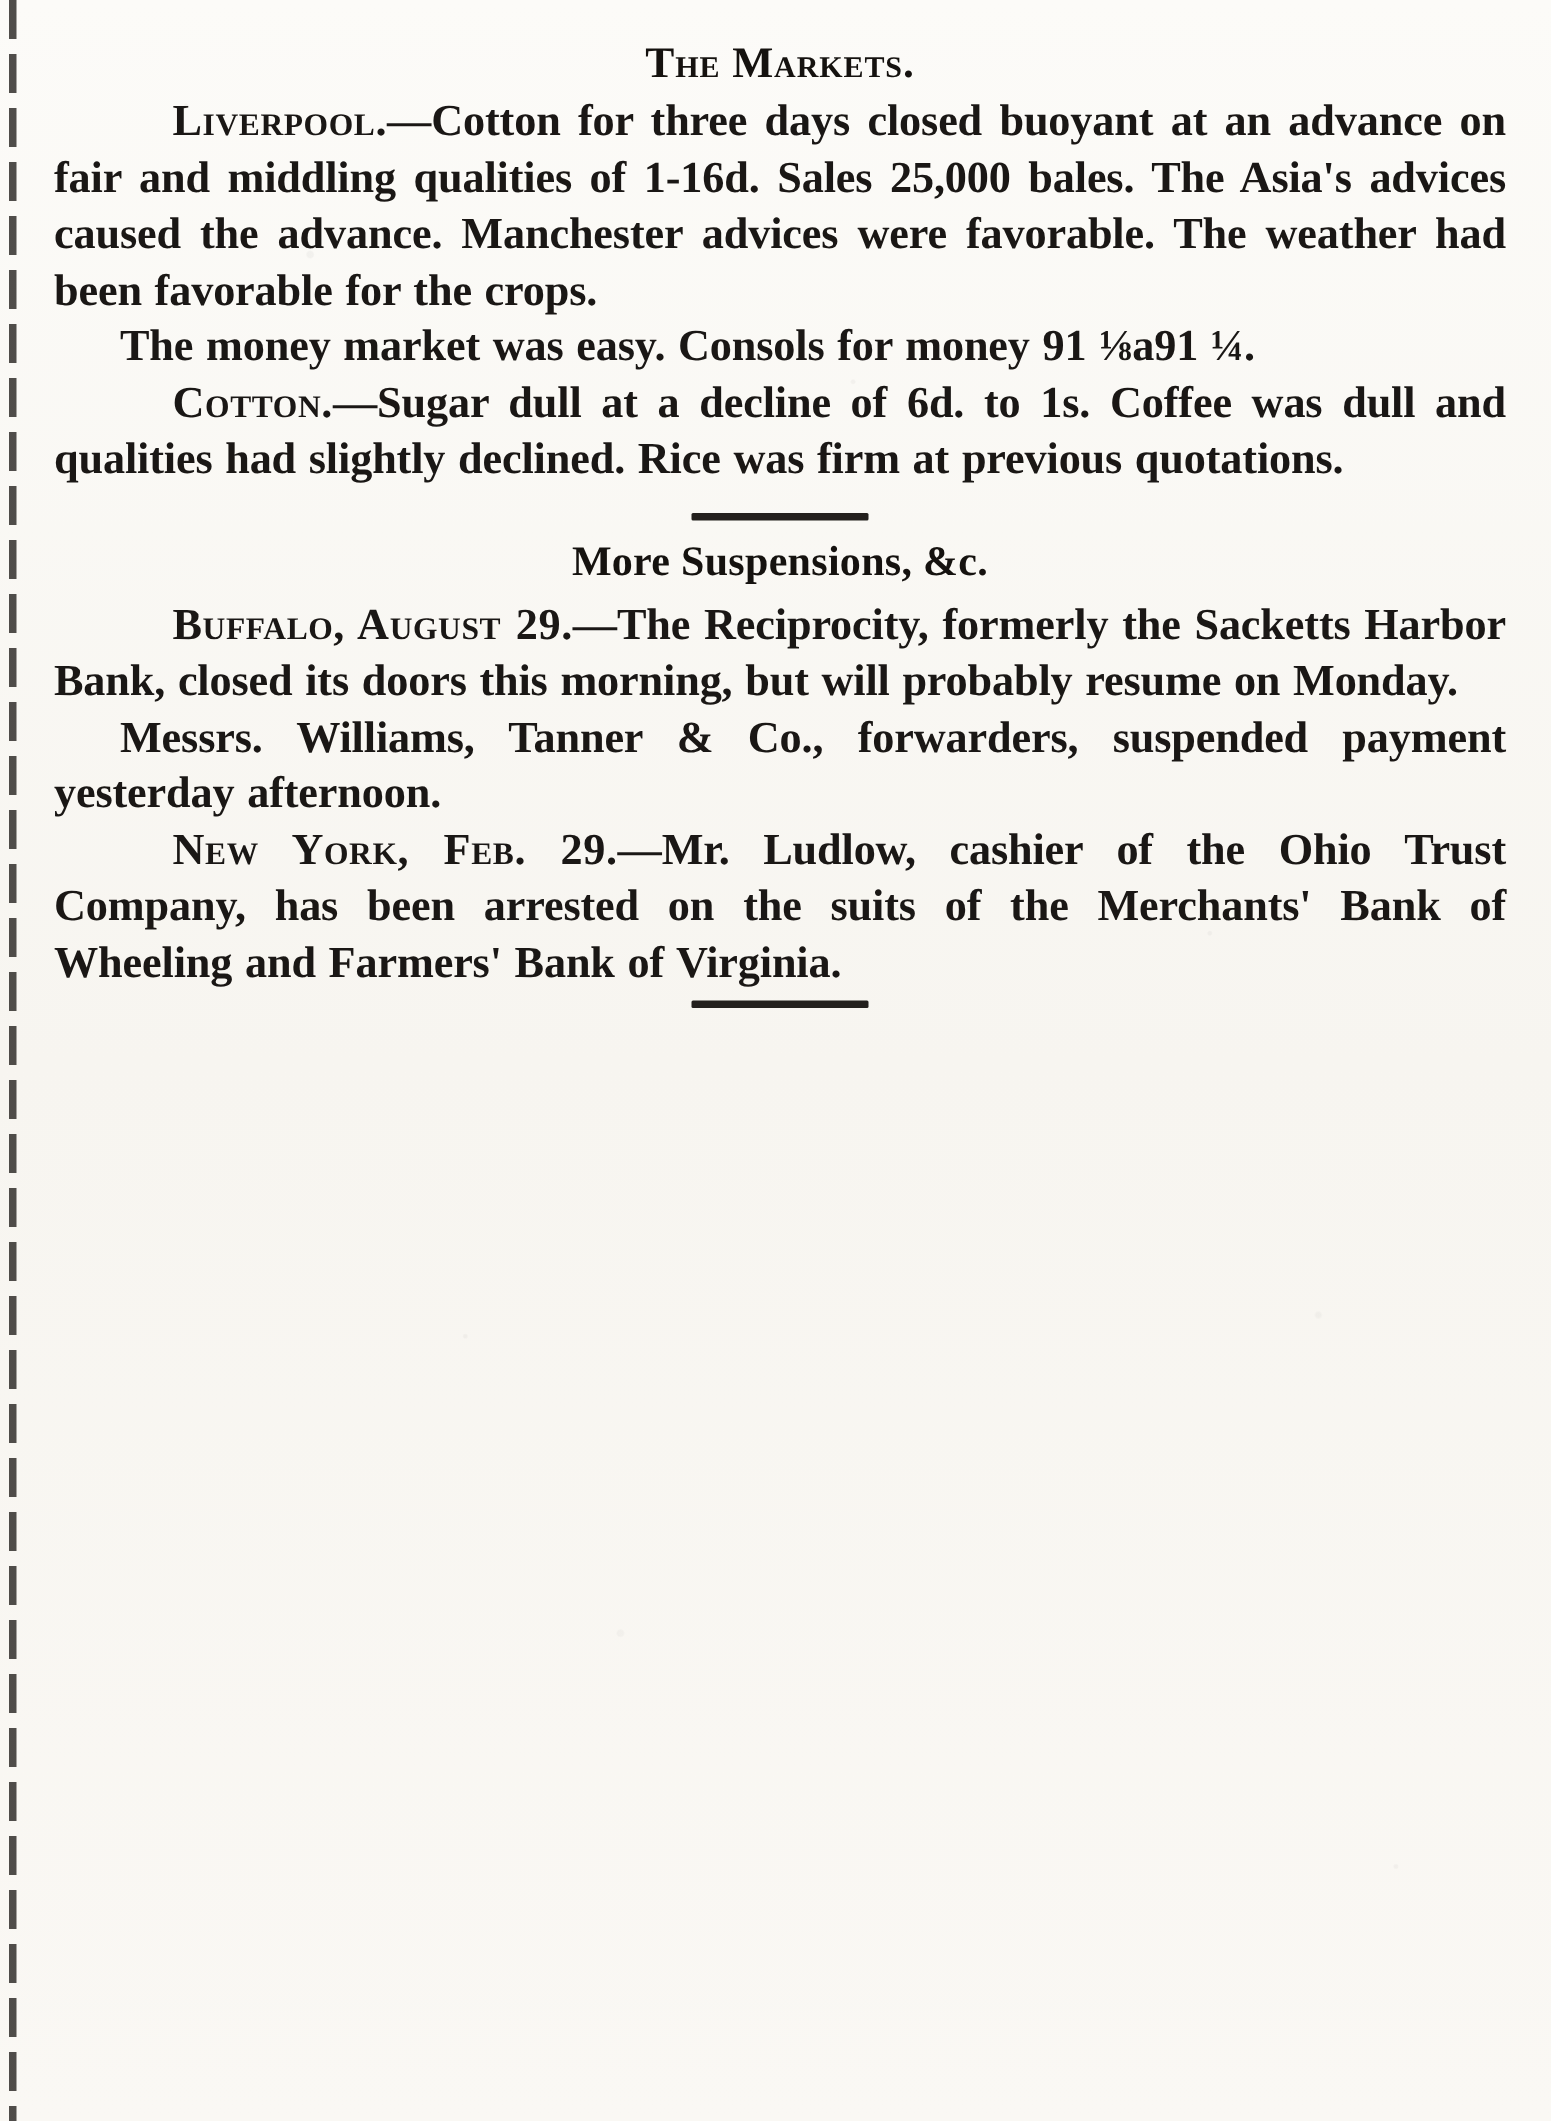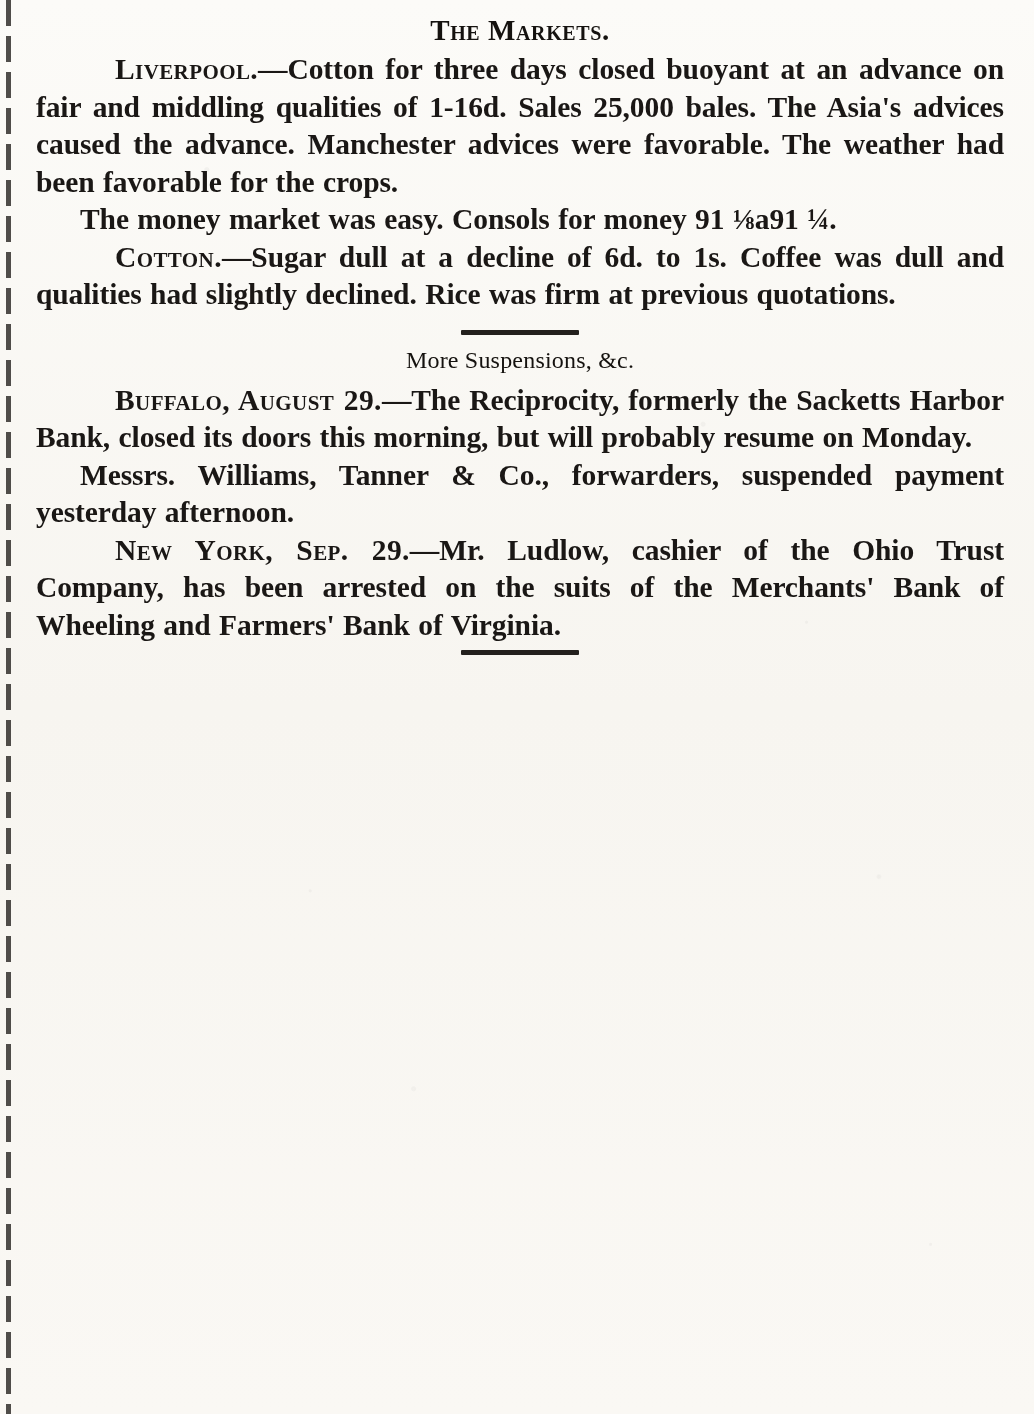--- a/index.html
+++ b/index.html
@@ -39,21 +39,21 @@
       #2a2724 0px, #2a2724 26px,
       rgba(0,0,0,0) 26px, rgba(0,0,0,0) 36px
     );
     opacity: 0.82;
   }
   .col {
     position: absolute;
     left: 26px;
     top: 0;
     width: 988px;
-    padding: 8px 10px 0 10px;
+    padding: 20px 10px 0 10px;
     box-sizing: border-box;
   }
   .head-title {
     text-align: center;
     font-family: "Liberation Serif", serif;
     font-weight: 700;
     font-size: 29px;
     letter-spacing: 0.6px;
     margin: 6px 0 4px 0;
     color: #15120f;
@@ -81,22 +81,22 @@
   }
   .sep {
     width: 118px;
     height: 5px;
     background: #23201d;
     margin: 16px auto 12px auto;
     border-radius: 1px;
   }
   .subhead {
     text-align: center;
-    font-weight: 400;
-    font-size: 24px;
+    font-weight: 700;
+    font-size: 28px;
     letter-spacing: 0.2px;
     margin: 4px 0 8px 0;
     font-family: "Liberation Serif", serif;
     color: #15120f;
   }
   .sep-bottom {
     width: 118px;
     height: 5px;
     background: #23201d;
     margin: 6px auto 0 auto;
@@ -135,20 +135,20 @@
     <p class="para"><span class="lead">Cotton.</span><span>—Sugar dull at a decline of 6d. to 1s. Coffee was dull and qualities had slightly declined. Rice was firm at previous quotations.</span></p>
 
     <div class="sep"></div>
 
     <div class="subhead">More Suspensions, &amp;c.</div>
 
     <p class="para"><span class="lead">Buffalo, August 29.</span><span>—The Reciprocity, formerly the Sacketts Harbor Bank, closed its doors this morning, but will probably resume on Monday.</span></p>
 
     <p class="para"><span>Messrs. Williams, Tanner &amp; Co., forwarders, suspended payment yesterday afternoon.</span></p>
 
-    <p class="para"><span class="lead">New York, Sep. 29.</span><span>—Mr. Ludlow, cashier of the Ohio Trust Company, has been arrested on the suits of the Merchants' Bank of Wheeling and Farmers' Bank of Virginia.</span></p>
+    <p class="para"><span class="lead">New York, Feb. 29.</span><span>—Mr. Ludlow, cashier of the Ohio Trust Company, has been arrested on the suits of the Merchants' Bank of Wheeling and Farmers' Bank of Virginia.</span></p>
 
 
     <div class="sep-bottom"></div>
   </div>
 
   <div class="speckle"></div>
 </div>
 
 </body></html>

